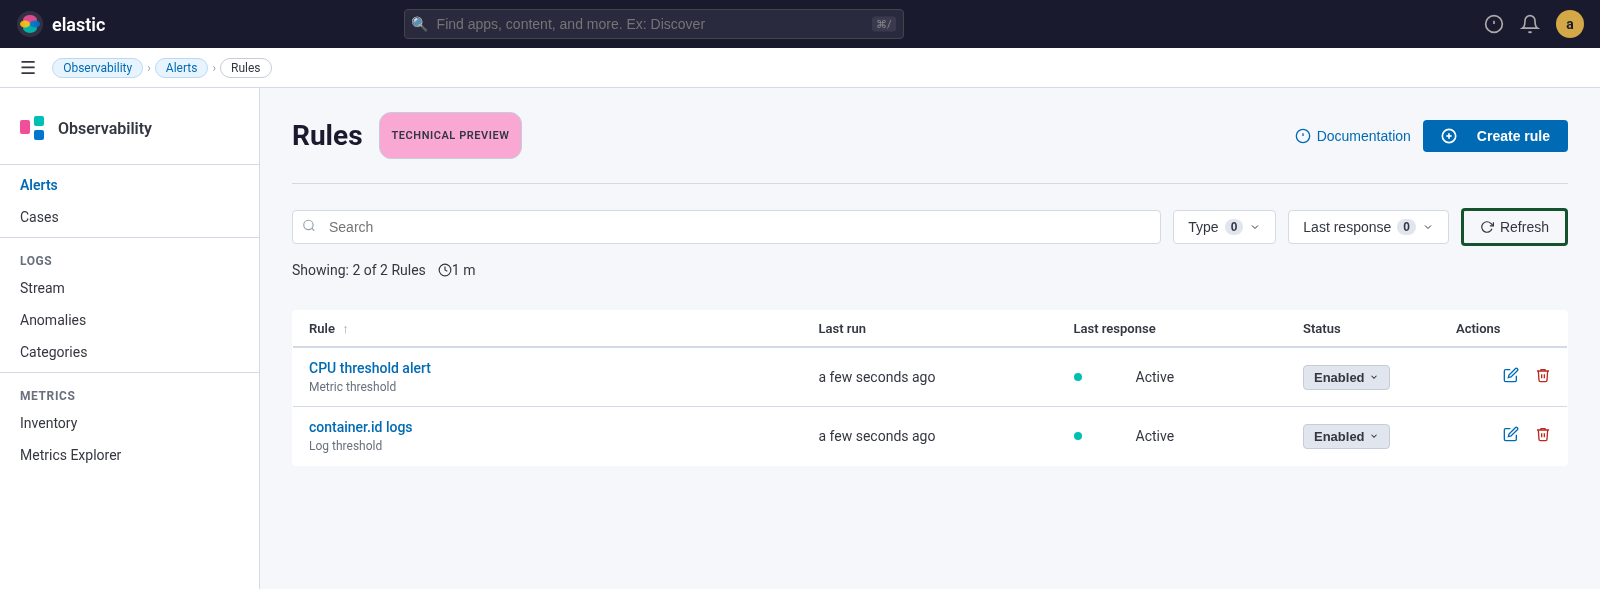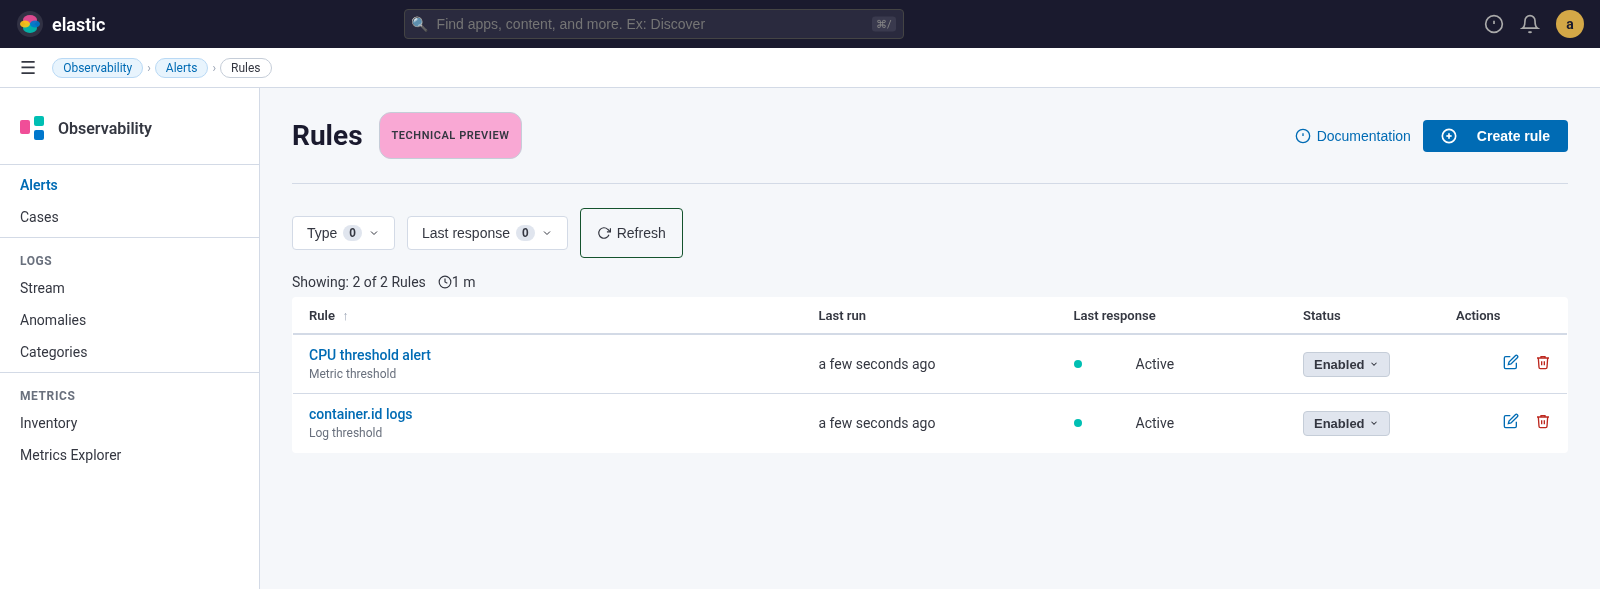--- a/index.html
+++ b/index.html
@@ -311,37 +311,37 @@
     .filter-badge {
       background: #e0e5ee;
       border-radius: 10px;
       padding: 1px 6px;
       font-size: 12px;
       font-weight: 600;
       color: #343741;
     }
     .btn-refresh {
       background: #f5f7fa;
-      border: 1px solid #14532d;
+      border: 3px solid #14532d;
       border-radius: 4px;
-      padding: 16px 16px;
+      padding: 8px 16px;
       font-size: 14px;
       color: #343741;
       cursor: pointer;
       display: flex;
       align-items: center;
       gap: 6px;
     }
 
     
     .stats-row {
       display: flex;
       align-items: center;
       gap: 12px;
-      margin-bottom: 7px;
+      margin-bottom: 32px;
       color: #343741;
       font-size: 14px;
     }
     .stats-interval {
       display: flex;
       align-items: center;
       gap: 0;
       color: #343741;
     }
 
@@ -540,20 +540,29 @@
               <line x1="8" y1="12" x2="16" y2="12"></line>
             </svg>
           <span>Create rule</span>
         </button>
       </div>
     </div>
 
     <hr class="content-divider">
 
     <div class="filter-row">
+      <div class="search-box">
+        <span class="search-icon-inside">
+          <svg width="14" height="14" viewBox="0 0 24 24" fill="none" stroke="#98a2b3" stroke-width="2">
+              <circle cx="11" cy="11" r="8"></circle>
+              <line x1="21" y1="21" x2="16.65" y2="16.65"></line>
+            </svg>
+        </span>
+        <input type="text" placeholder="Search" style="">
+      </div>
       <button class="filter-btn">
         <span>Type</span>
         <span class="filter-badge">0</span>
         <svg width="12" height="12" viewBox="0 0 24 24" fill="none" stroke="#343741" stroke-width="2">
             <polyline points="6 9 12 15 18 9"></polyline>
           </svg>
       </button>
       <button class="filter-btn">
         <span>Last response</span>
         <span class="filter-badge">0</span>

